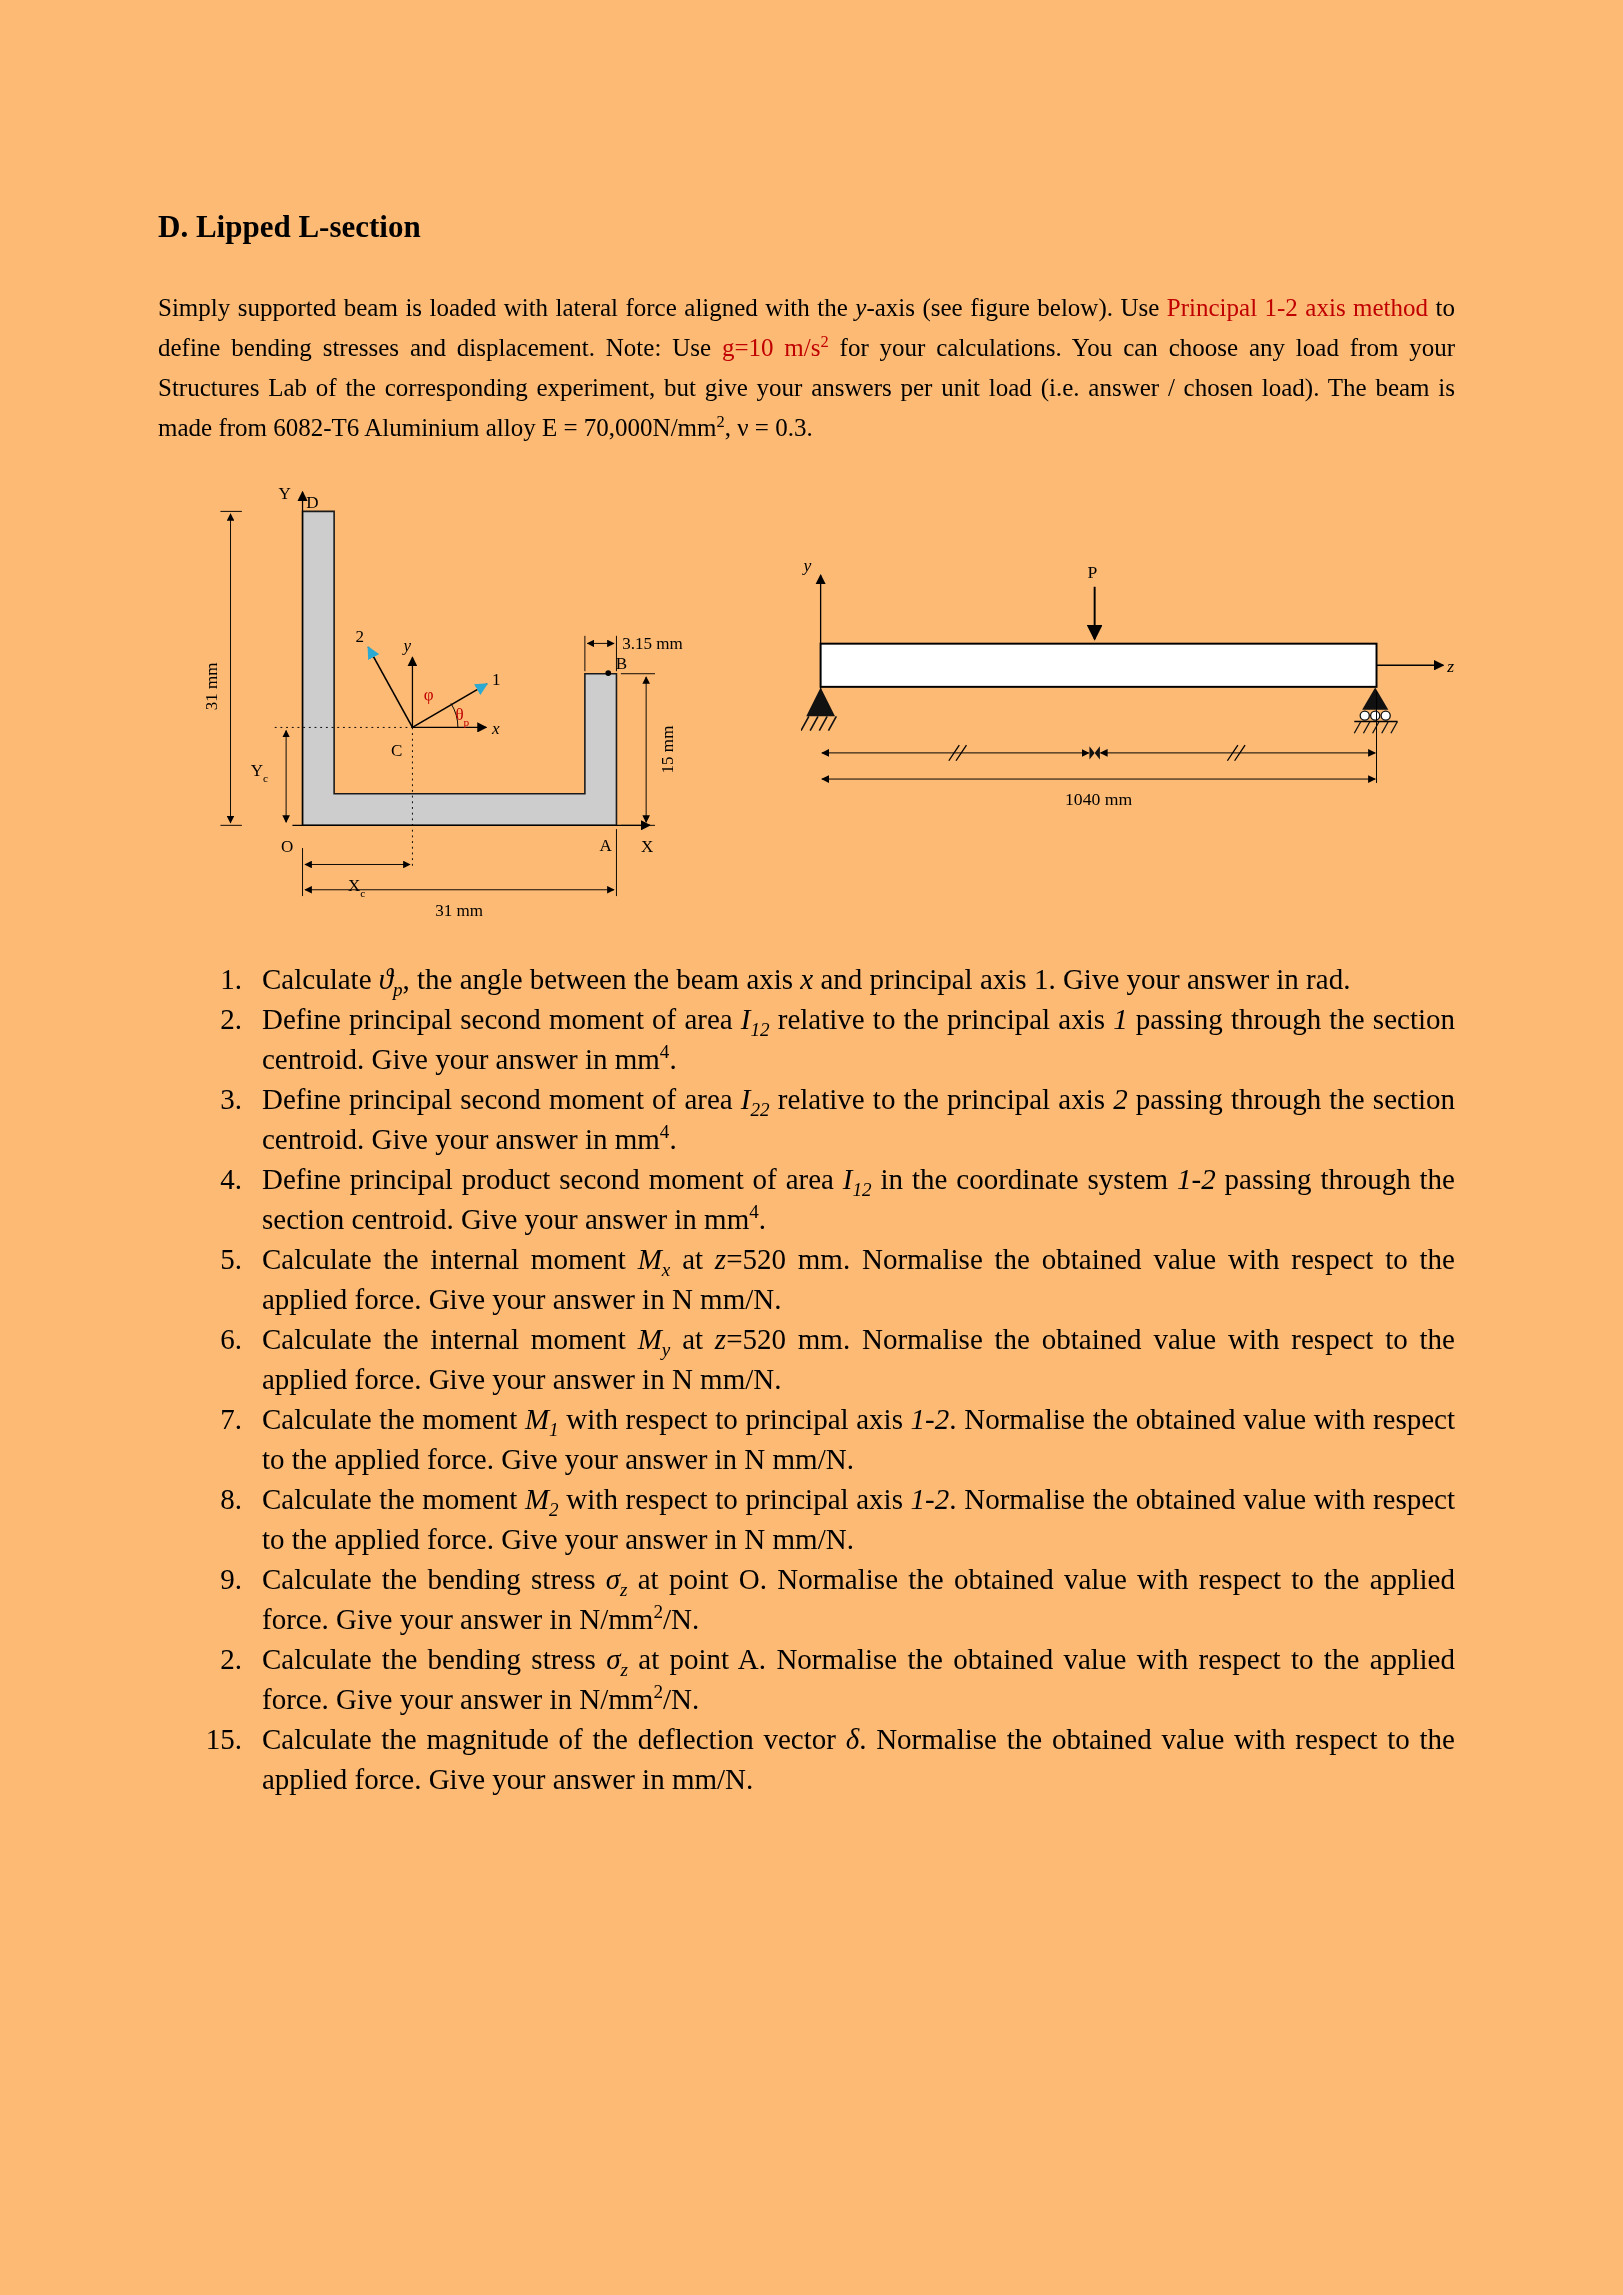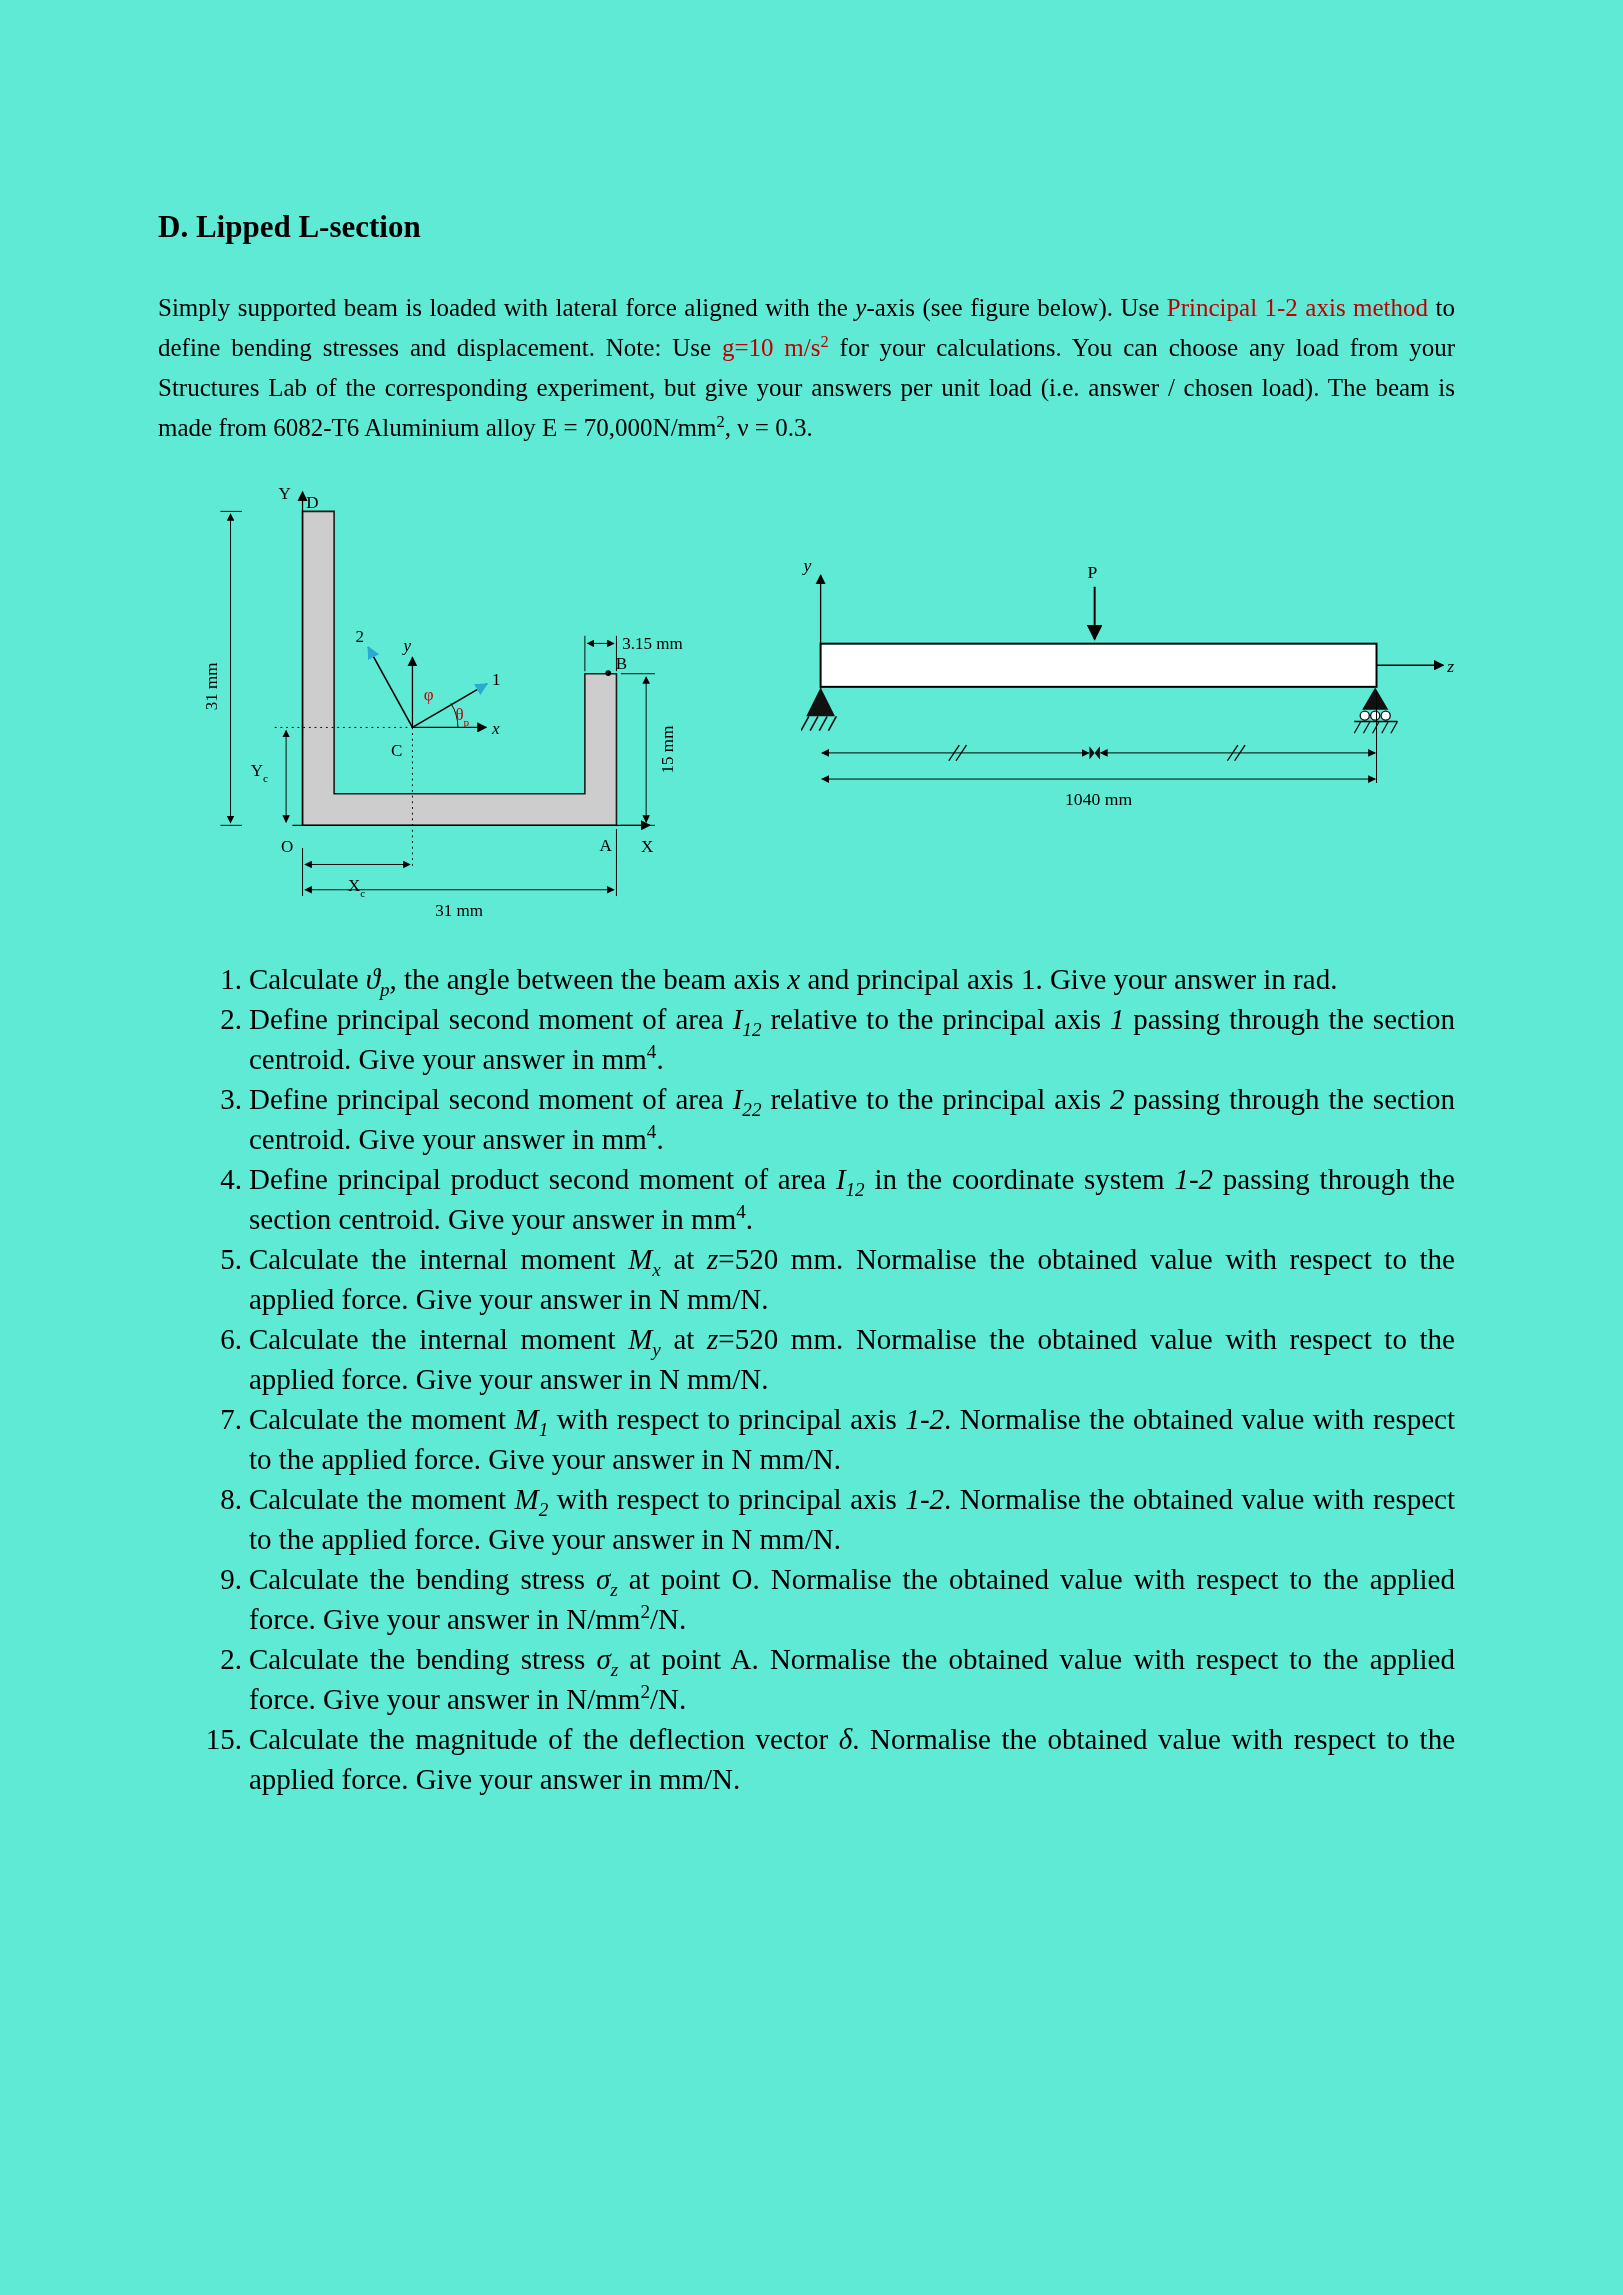--- a/index.html
+++ b/index.html
@@ -1,31 +1,31 @@
 <!DOCTYPE html>
 <html style="font-size:10.5px"><head>
 <meta charset="utf-8">
 <style>
   html,body { margin:0; padding:0; background:#e8e8e8; }
   .page {
-    width:1623px; height:2295px; background:#5eead4; position:relative;
+    width:1623px; height:2295px; background:#fdba74; position:relative;
     font-family:"Liberation Serif", serif; color:#000; overflow:hidden;
   }
   .content { position:absolute; left:158px; top:209px; width:1297px; }
   .title { font-size:31px; font-weight:bold; margin:0 0 43px 0; }
   .intro { font-size:25px; line-height:40px; text-align:justify; margin:0; }
   .red { color:#c00000; }
   sup { font-size:66%; line-height:0; }
   sub { font-size:66%; line-height:0; }
   .figure-row { display:flex; align-items:flex-start; margin:22px 0 6.5px 46px; gap:98px; }
   .beam-wrap { margin-top:72px; }
   .questions { margin-top:31px; font-size:29px; line-height:40px; }
   .q { display:flex; }
   .q-num { width:84px; flex:none; text-align:right; }
-  .q-text { flex:1; margin-left:7px; text-align:justify; }
+  .q-text { flex:1; margin-left:20px; text-align:justify; }
   svg text { font-family:"Liberation Serif", serif; font-size:27px; fill:#000; }
   svg .it { font-style:italic; }
   svg .redtxt { fill:#c00000; }
   svg line, svg path.stroke { stroke:#000; }
 </style>
 </head>
 <body>
 
 <div class="page">
   <div class="content">

